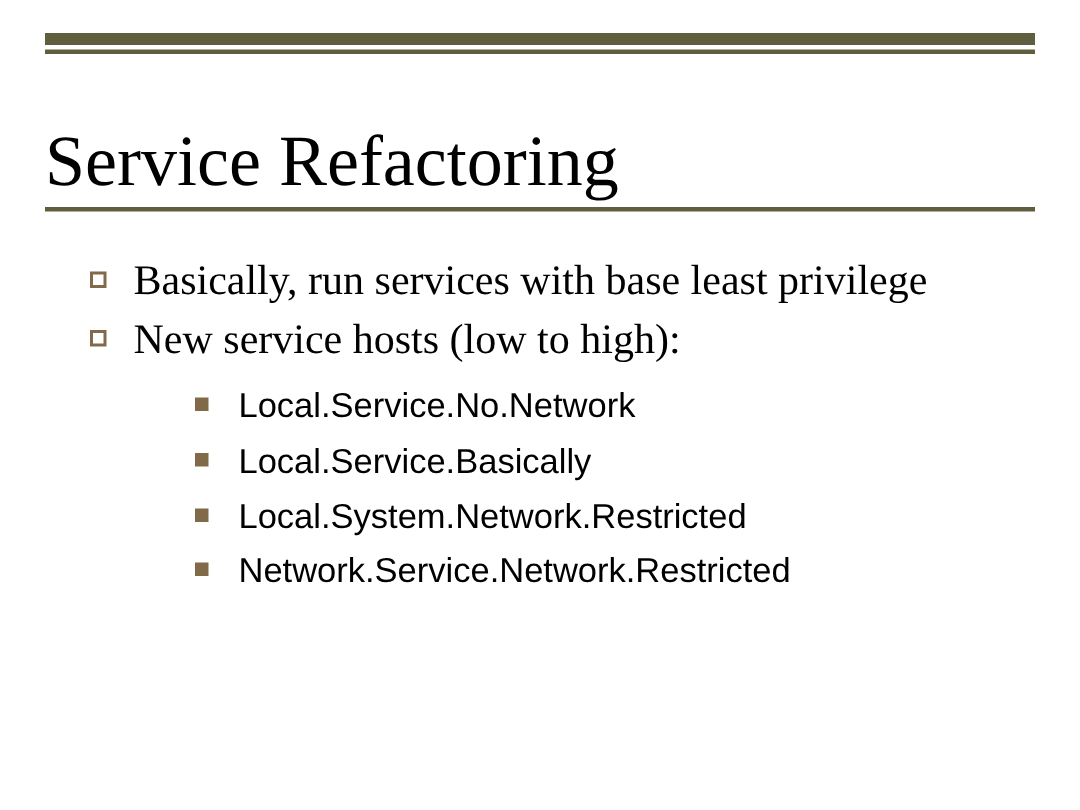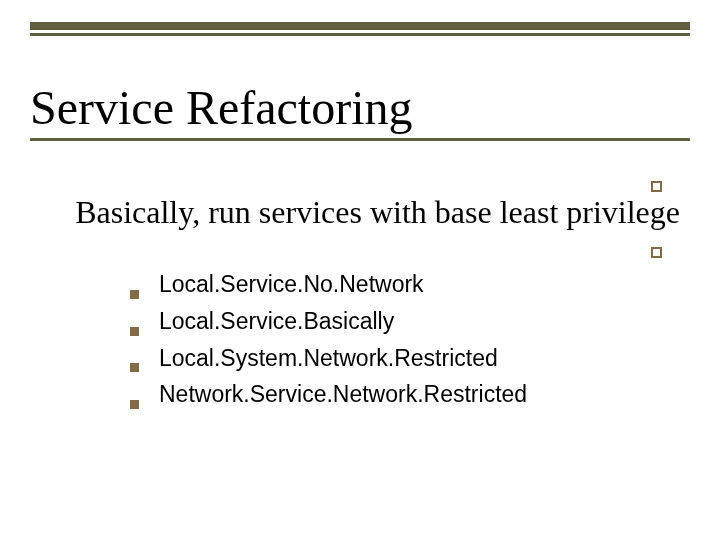--- a/index.html
+++ b/index.html
@@ -49,41 +49,40 @@
       background: #5f5f3f;
     }
     .content {
       position: absolute;
       left: 60px;
       top: 170px;
       right: 40px;
     }
     .l1 {
       display: flex;
-      align-items: flex-end;
+      align-items: flex-start;
       margin-bottom: 4px;
-      font-size: 32px;
+      font-size: 28px;
       line-height: 1.25;
-      flex-direction: column;
     }
     .l1 .bullet {
       width: 11px;
       height: 11px;
       border: 2px solid #806a48;
       margin-top: 11px;
       margin-right: 18px;
       flex: 0 0 auto;
     }
     .sub {
       margin-left: 70px;
       margin-top: 12px;
     }
     .l2 {
       display: flex;
-      align-items: flex-end;
+      align-items: flex-start;
       margin-bottom: 8px;
       font-size: 23px;
       font-family: Arial, Helvetica, sans-serif;
       line-height: 1.25;
     }
     .l2 .bullet {
       width: 9px;
       height: 9px;
       background: #806a48;
       margin-top: 9px;
@@ -100,20 +99,21 @@
   <h1 class="title">Service Refactoring</h1>
   <div class="title-underline"></div>
 
   <div class="content">
     <div class="l1">
       <span class="bullet"></span>
       <span>Basically, run services with base least privilege</span>
     </div>
     <div class="l1">
       <span class="bullet"></span>
+      <span>New service hosts (low to high):</span>
     </div>
 
     <div class="sub">
       <div class="l2">
         <span class="bullet"></span>
         <span>Local.Service.No.Network</span>
       </div>
       <div class="l2">
         <span class="bullet"></span>
         <span>Local.Service.Basically</span>

